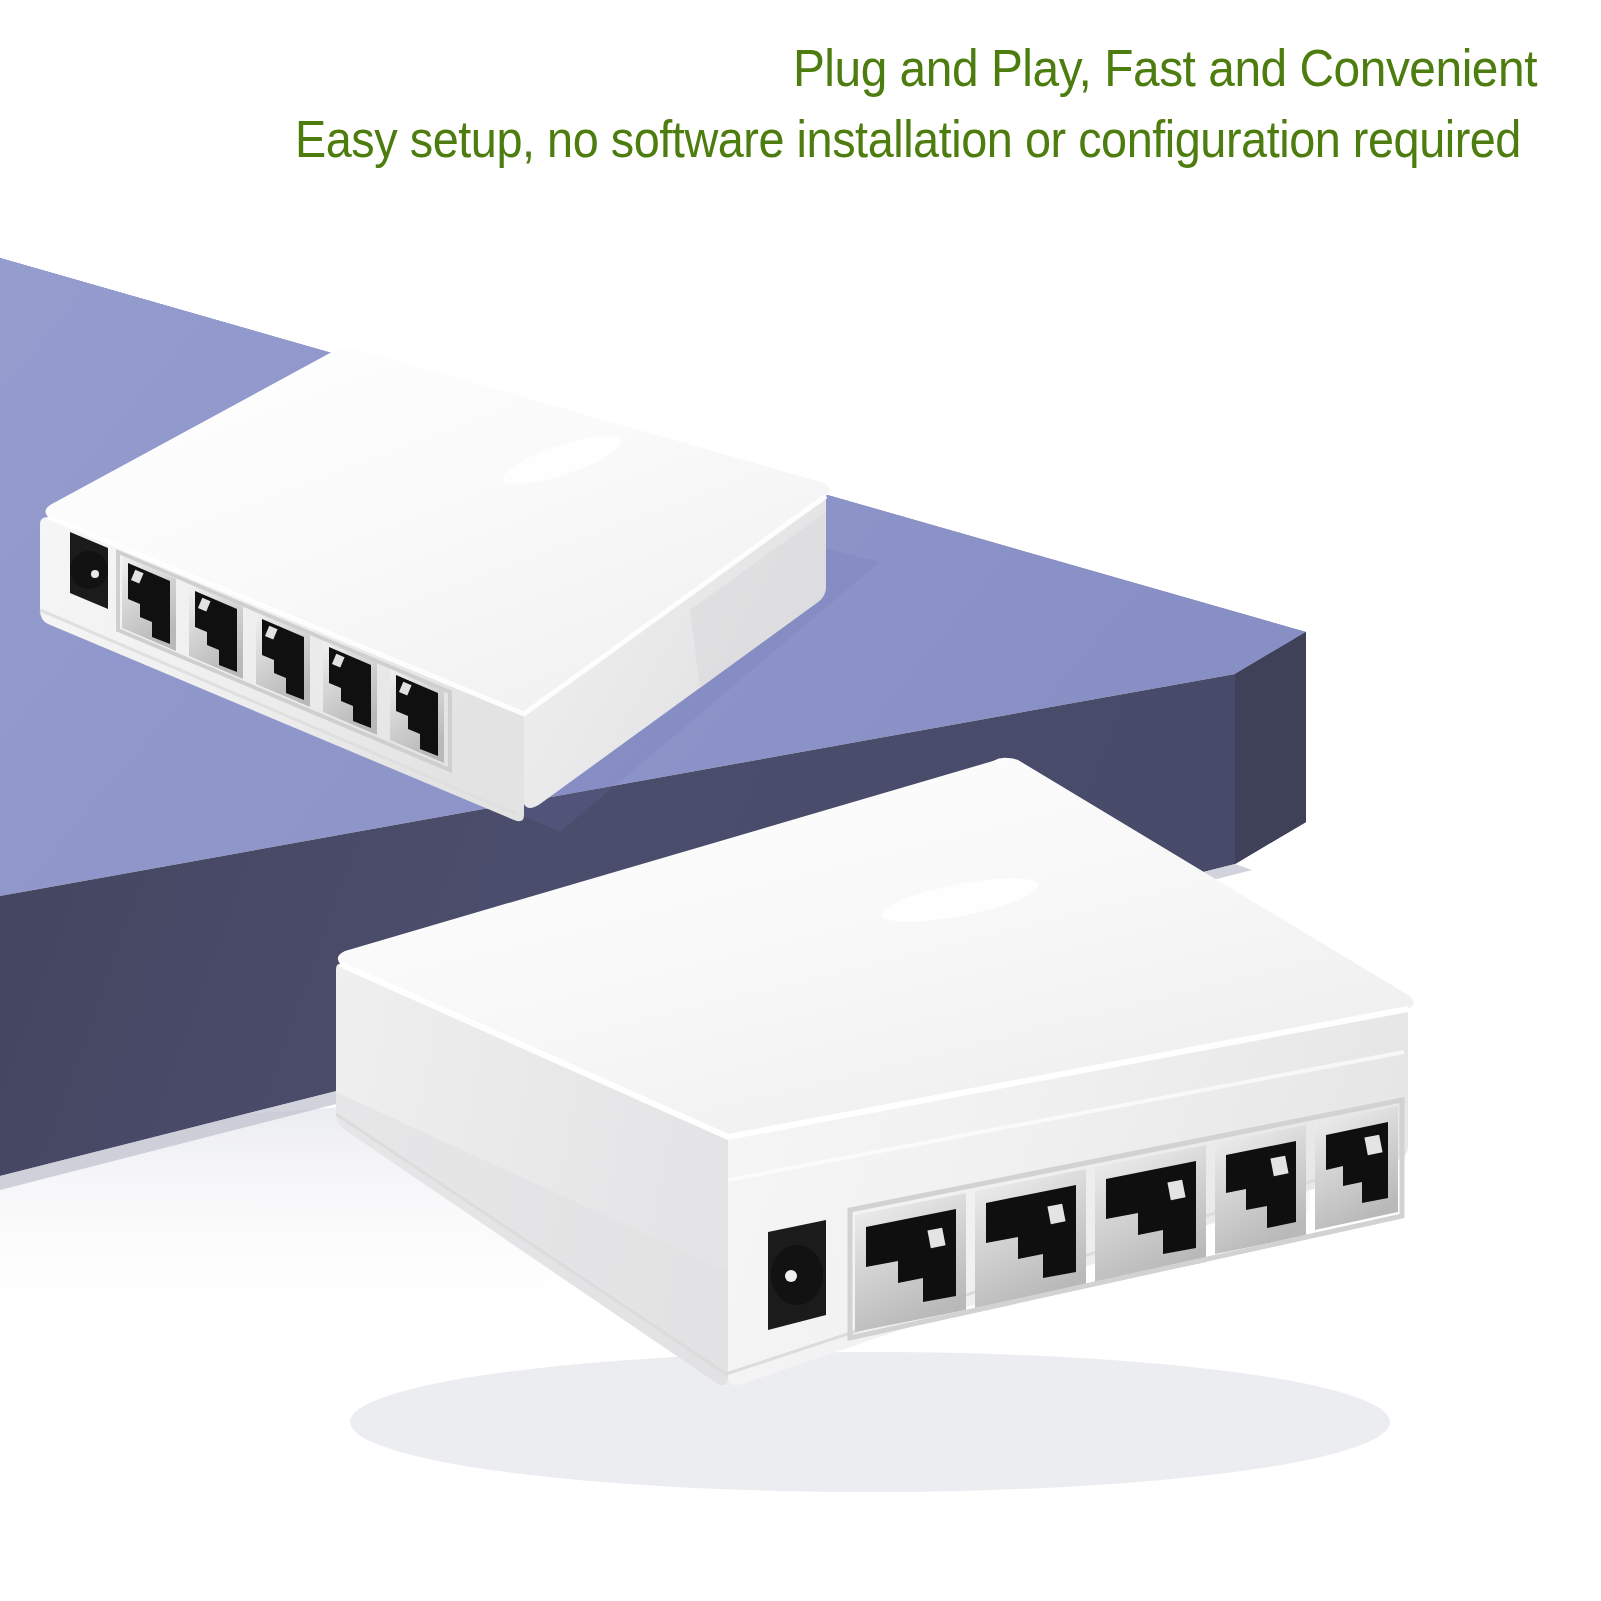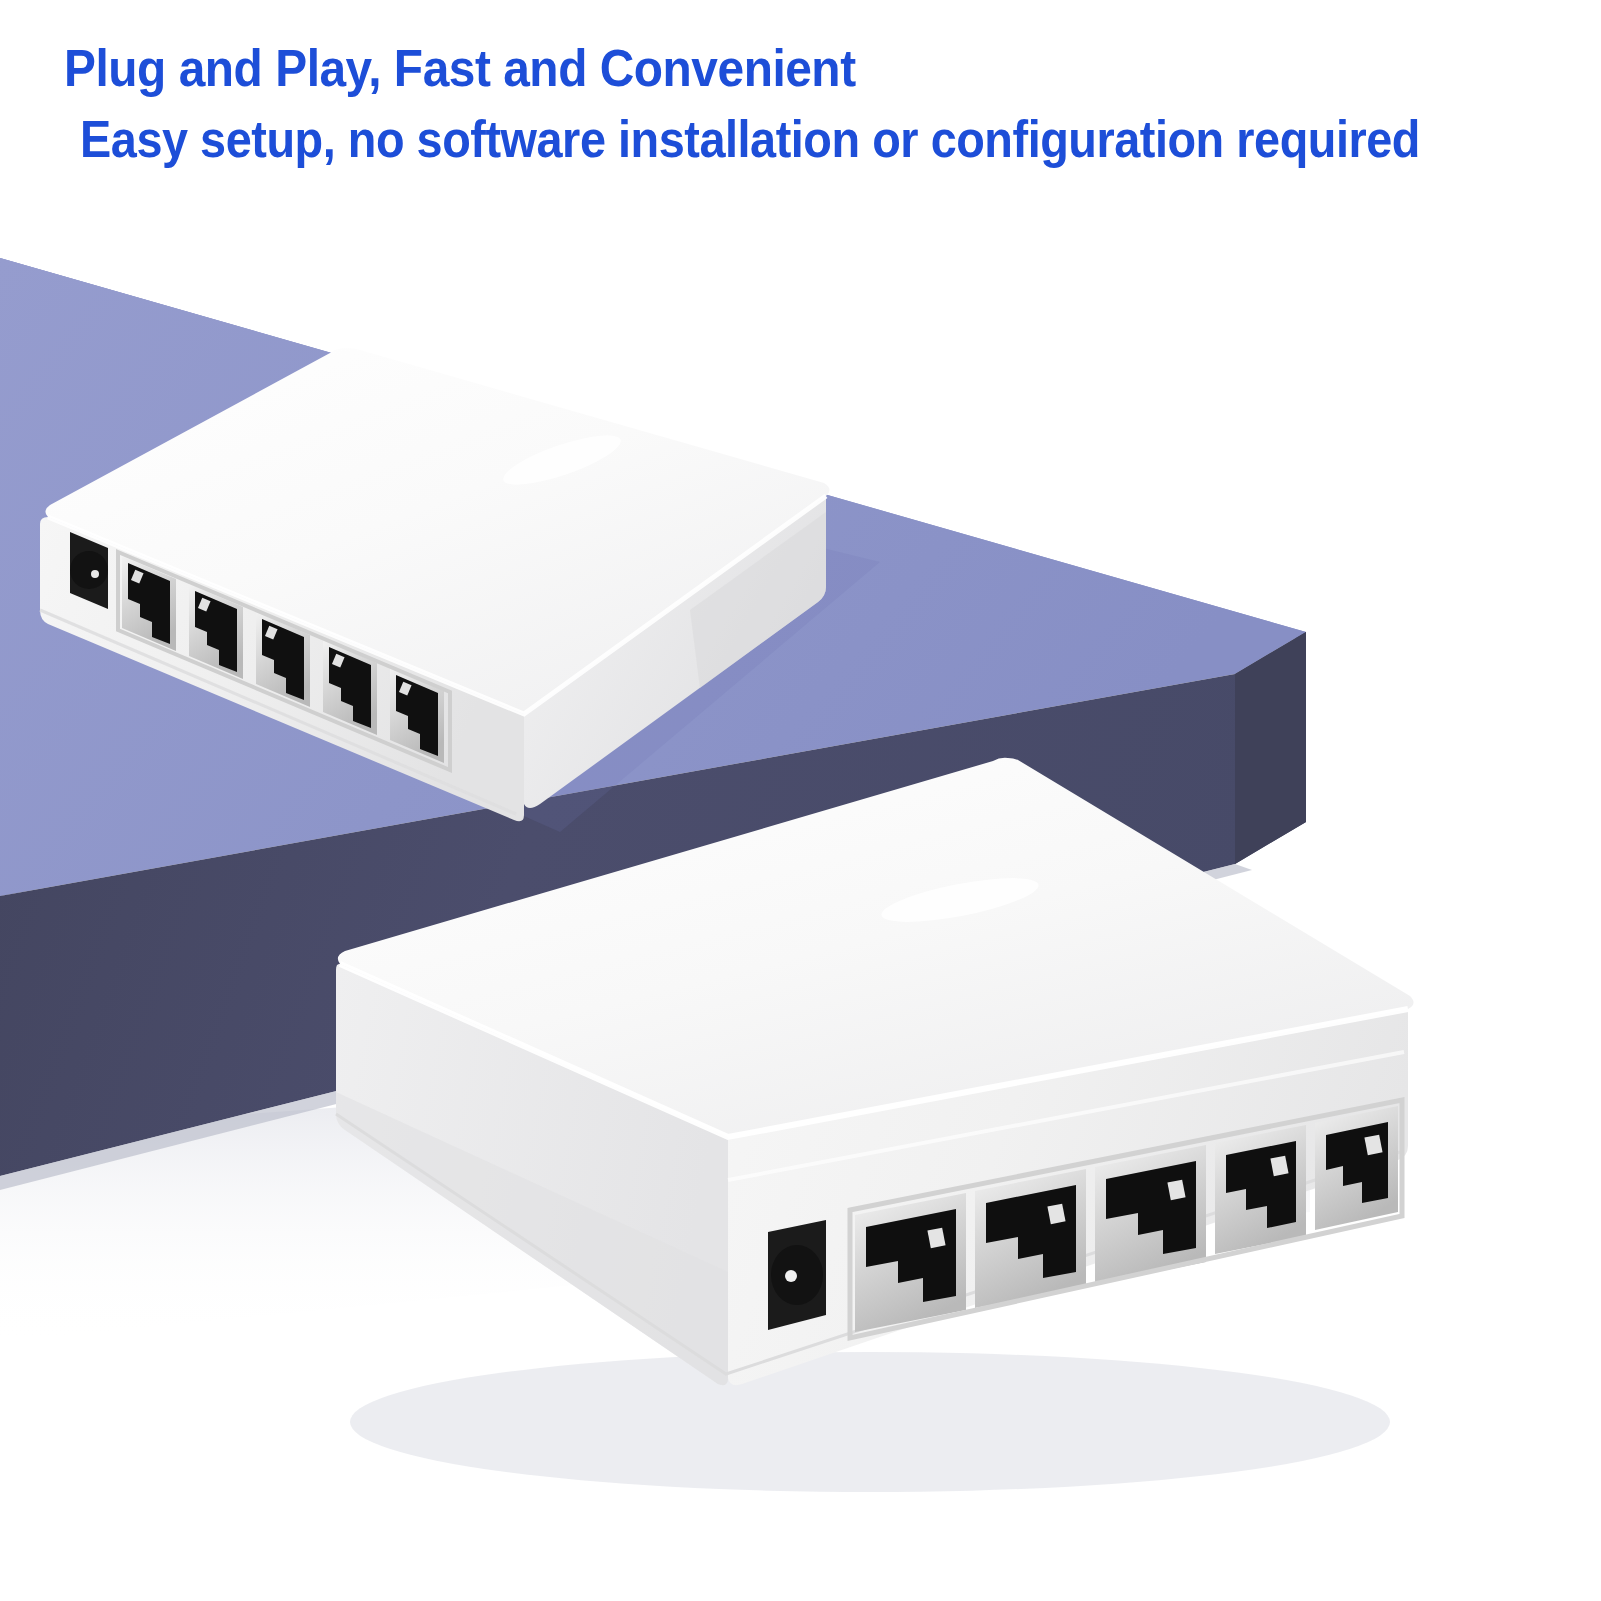--- a/index.html
+++ b/index.html
@@ -18,23 +18,23 @@
     background: #ffffff;
     overflow: hidden;
   }
 
   
   .headline {
     position: absolute;
     left: 0;
     top: 38px;
     width: 1601px;
-    text-align: left;
-    color: #1d4ed8;
-    font-weight: bold;
+    text-align: right;
+    color: #4d7c0f;
+    font-weight: normal;
     letter-spacing: -0.5px;
     line-height: 1.18;
     -webkit-font-smoothing: antialiased;
   }
   .headline .line1 {
     display: block;
     font-size: 52px;
     transform: scaleX(0.92);
   }
   .headline .line2 {

